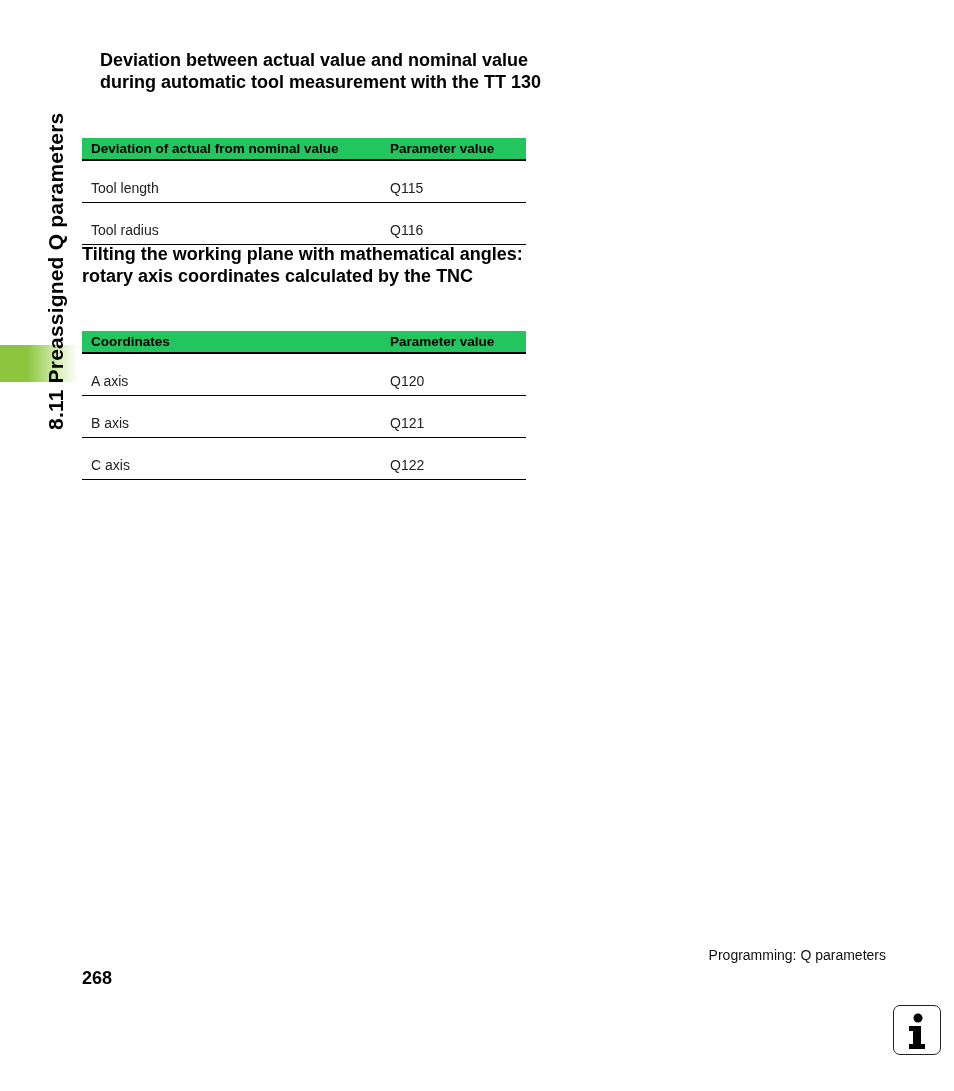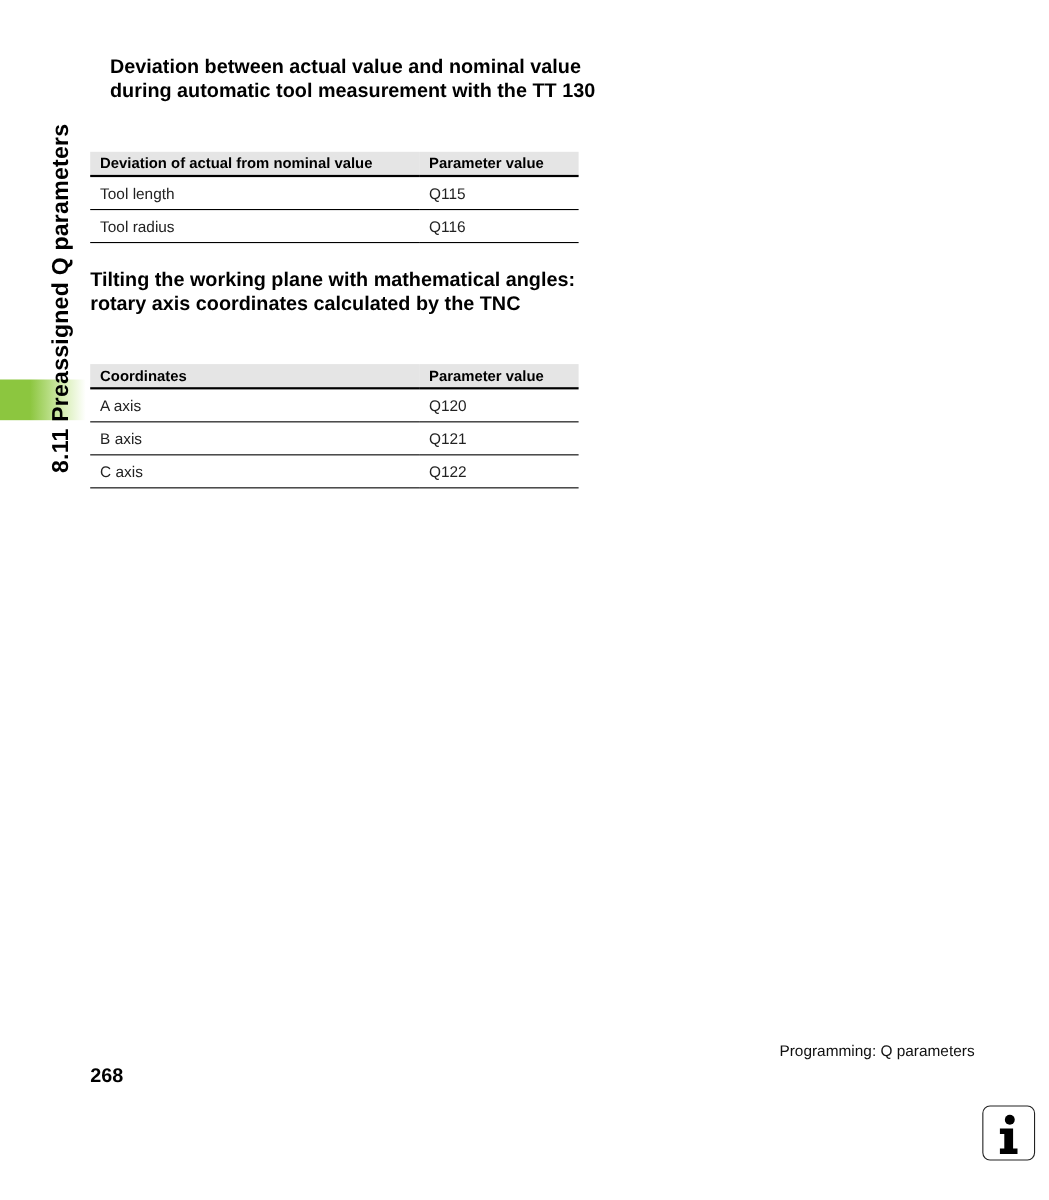--- a/index.html
+++ b/index.html
@@ -13,23 +13,23 @@
     letter-spacing: 0.2px; color: #000; }
 
   .section-heading { position: absolute; left: 82px; width: 450px; font-weight: bold;
     font-size: 18px; line-height: 22px; }
   .h1 { top: 49px; margin-left: 18px; }
   .h2 { top: 243px; }
 
   table.ptable { position: absolute; left: 82px; width: 444px; border-collapse: collapse; font-size: 14px; }
   .t1 { top: 138px; }
   .t2 { top: 331px; }
-  .ptable th { background: #e5e5e5; text-align: left; font-weight: bold; font-size: 13.5px;
+  .ptable th { background: #22c55e; text-align: left; font-weight: bold; font-size: 13.5px;
     height: 21px; padding: 0 0 0 9px; border-bottom: 2px solid #000; }
-  .ptable td { height: 29px; padding: 0 0 0 9px; border-bottom: 1px solid #000; color: #222; }
+  .ptable td { height: 29px; padding: 12px 0 0 9px; border-bottom: 1px solid #000; color: #222; }
   .ptable .c1 { width: 290px; }
 
   .page-num { position: absolute; left: 82px; top: 968px; font-weight: bold; font-size: 18px; }
   .footer-title { position: absolute; right: 68px; top: 947px; font-size: 14px; color: #111; }
   .info-icon { position: absolute; left: 893px; top: 1005px; width: 48px; height: 50px;
     border: 1.5px solid #222; border-radius: 7px; box-sizing: border-box; background: #fff; }
 </style>
 </head>
 <body>
 

